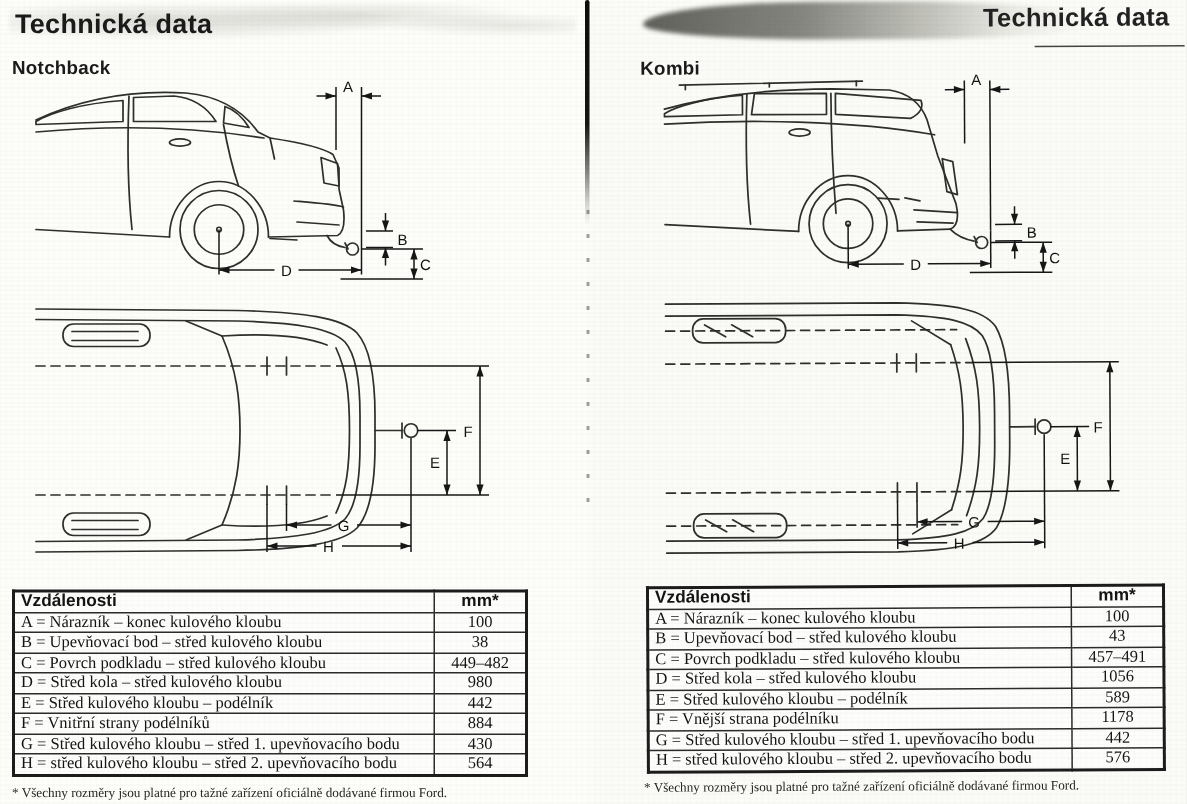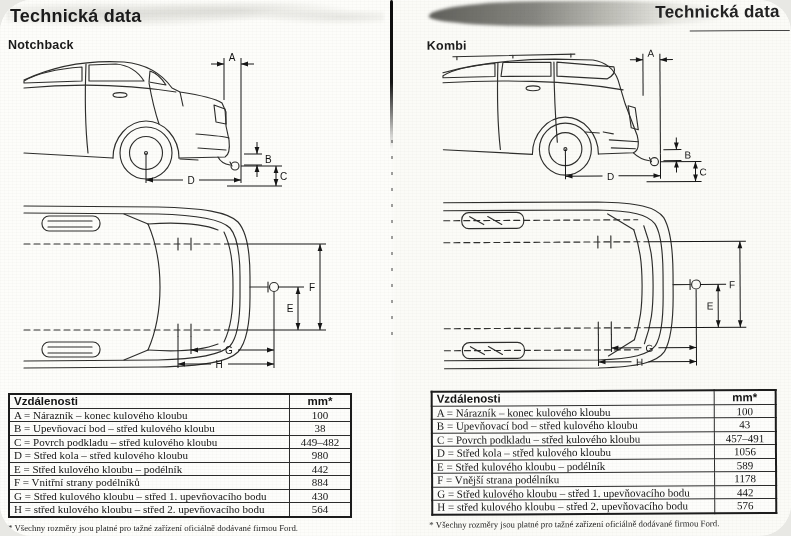--- a/index.html
+++ b/index.html
@@ -1,20 +1,19 @@
 <!DOCTYPE html>
 <html><head>
 <meta charset="utf-8">
 <style>
   html,body{margin:0;padding:0;background:#e8e8e4;}
   .scan{
     position:relative;width:791px;height:536px;overflow:hidden;
     background:#fcfcf9;color:#1a1a1a;
     font-family:"Liberation Sans",sans-serif;
-    border-radius:32px;
   }
   .page{position:absolute;top:0;height:536px;}
   .page-left{left:0;width:391px;background:#fdfdfa;}
   .page-right{left:394px;width:397px;background:#fbfbf7;transform:rotate(-0.3deg);}
   .grain{position:absolute;inset:0;pointer-events:none;
     background:
       repeating-linear-gradient(0deg, rgba(60,60,50,.02) 0 1px, transparent 1px 3px),
       repeating-linear-gradient(90deg, rgba(60,60,50,.015) 0 1px, transparent 1px 4px);
   }
   .title-left{position:absolute;left:10px;top:6px;font-size:18px;font-weight:bold;letter-spacing:.2px;z-index:2;}

